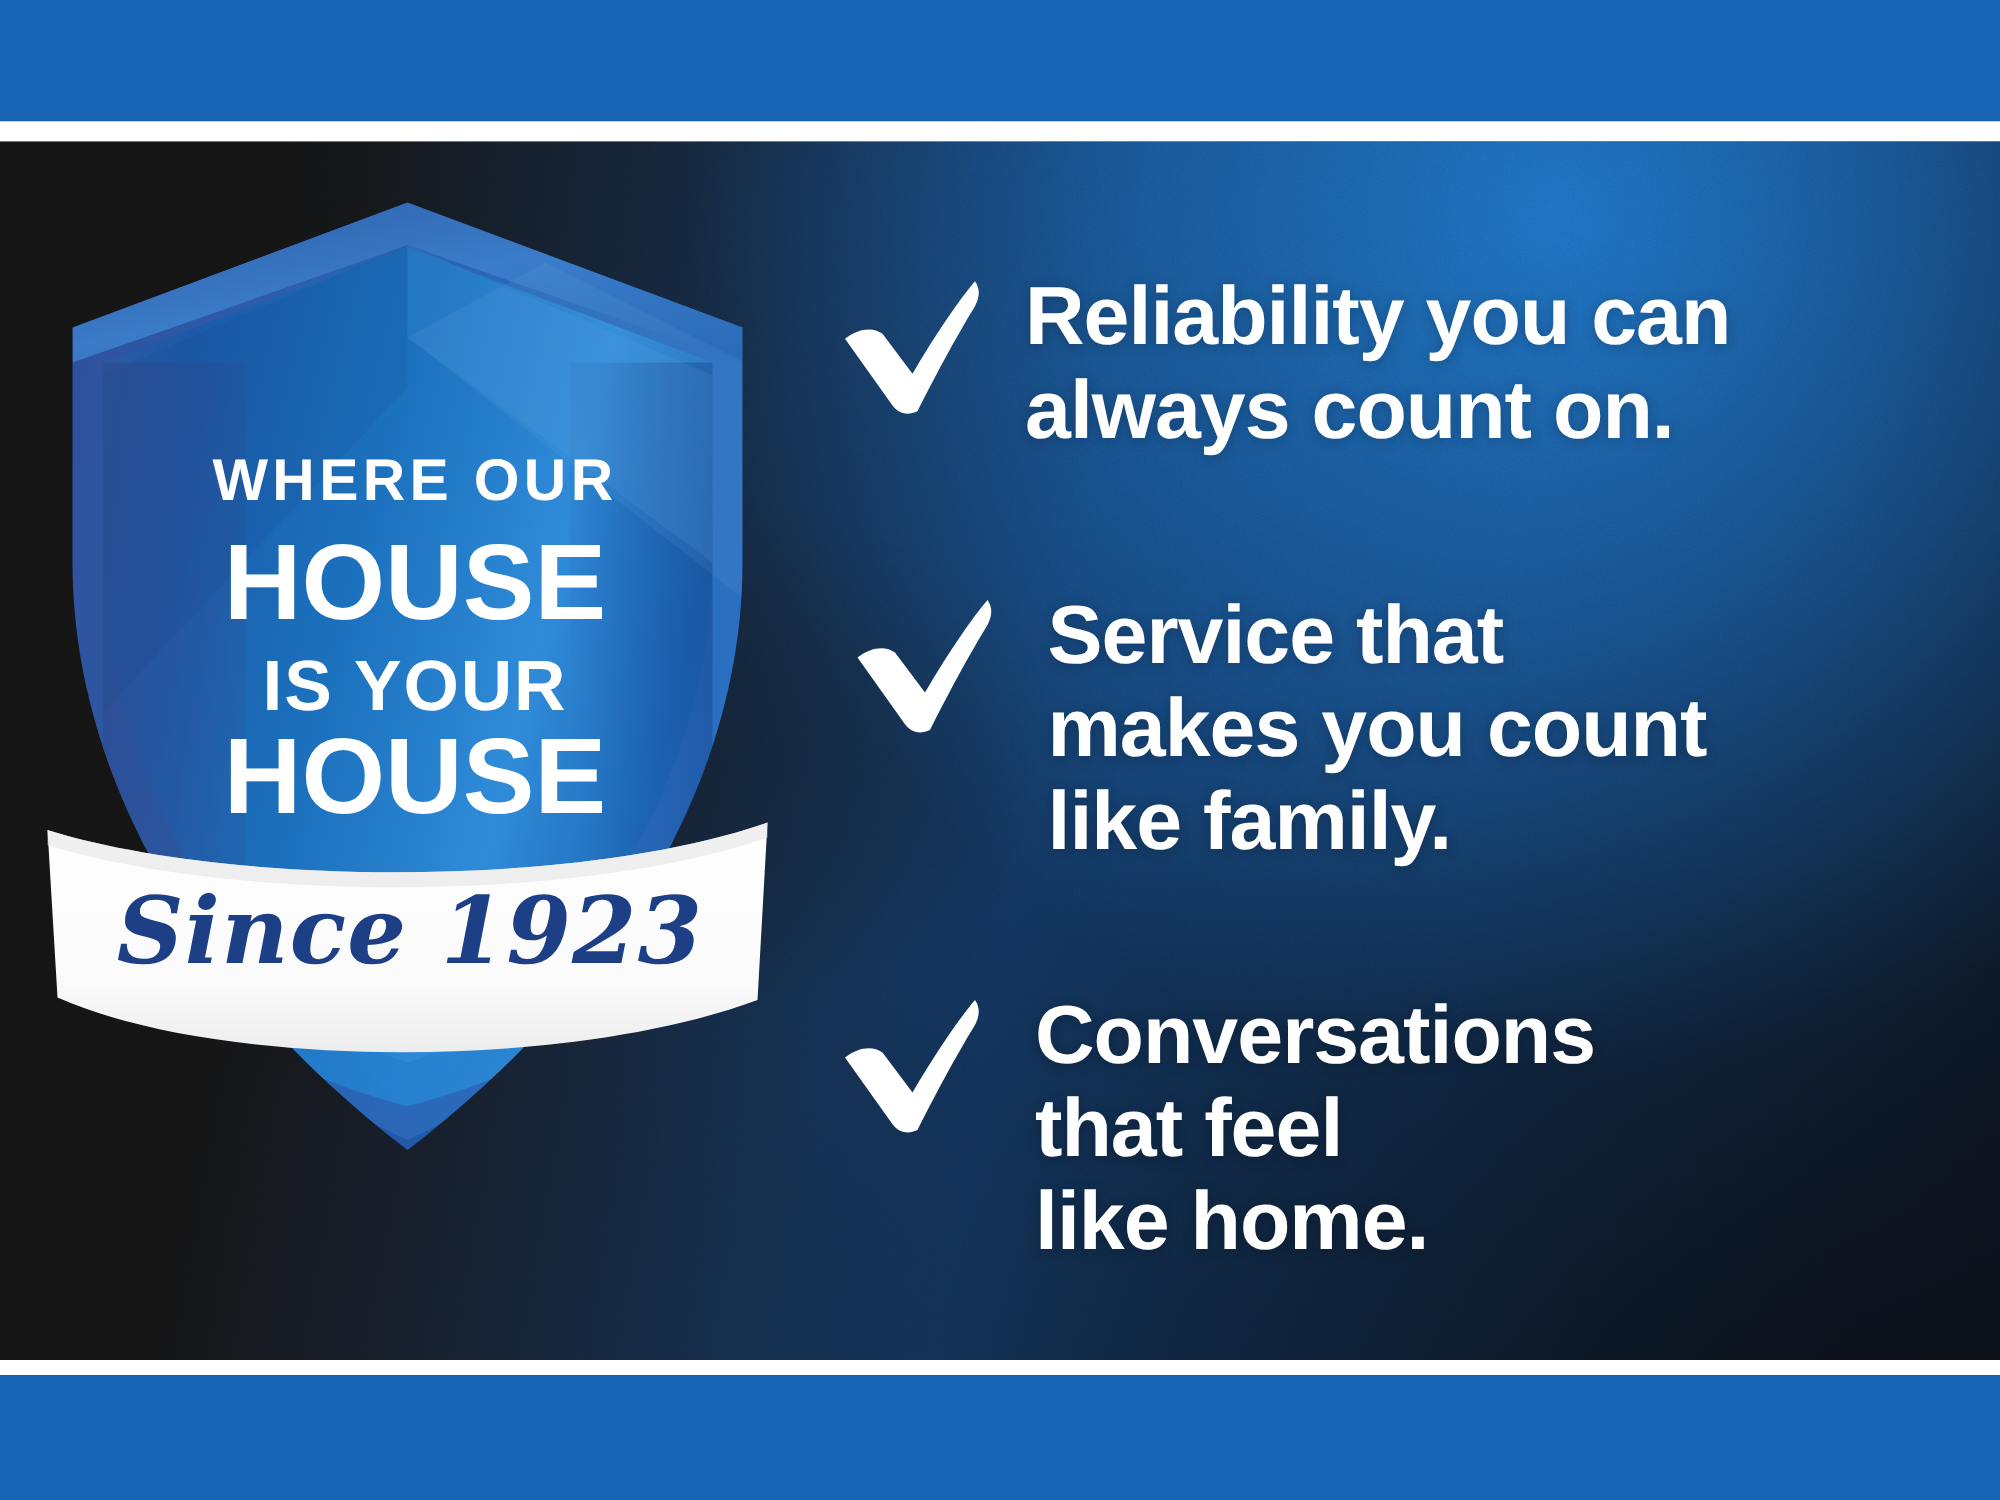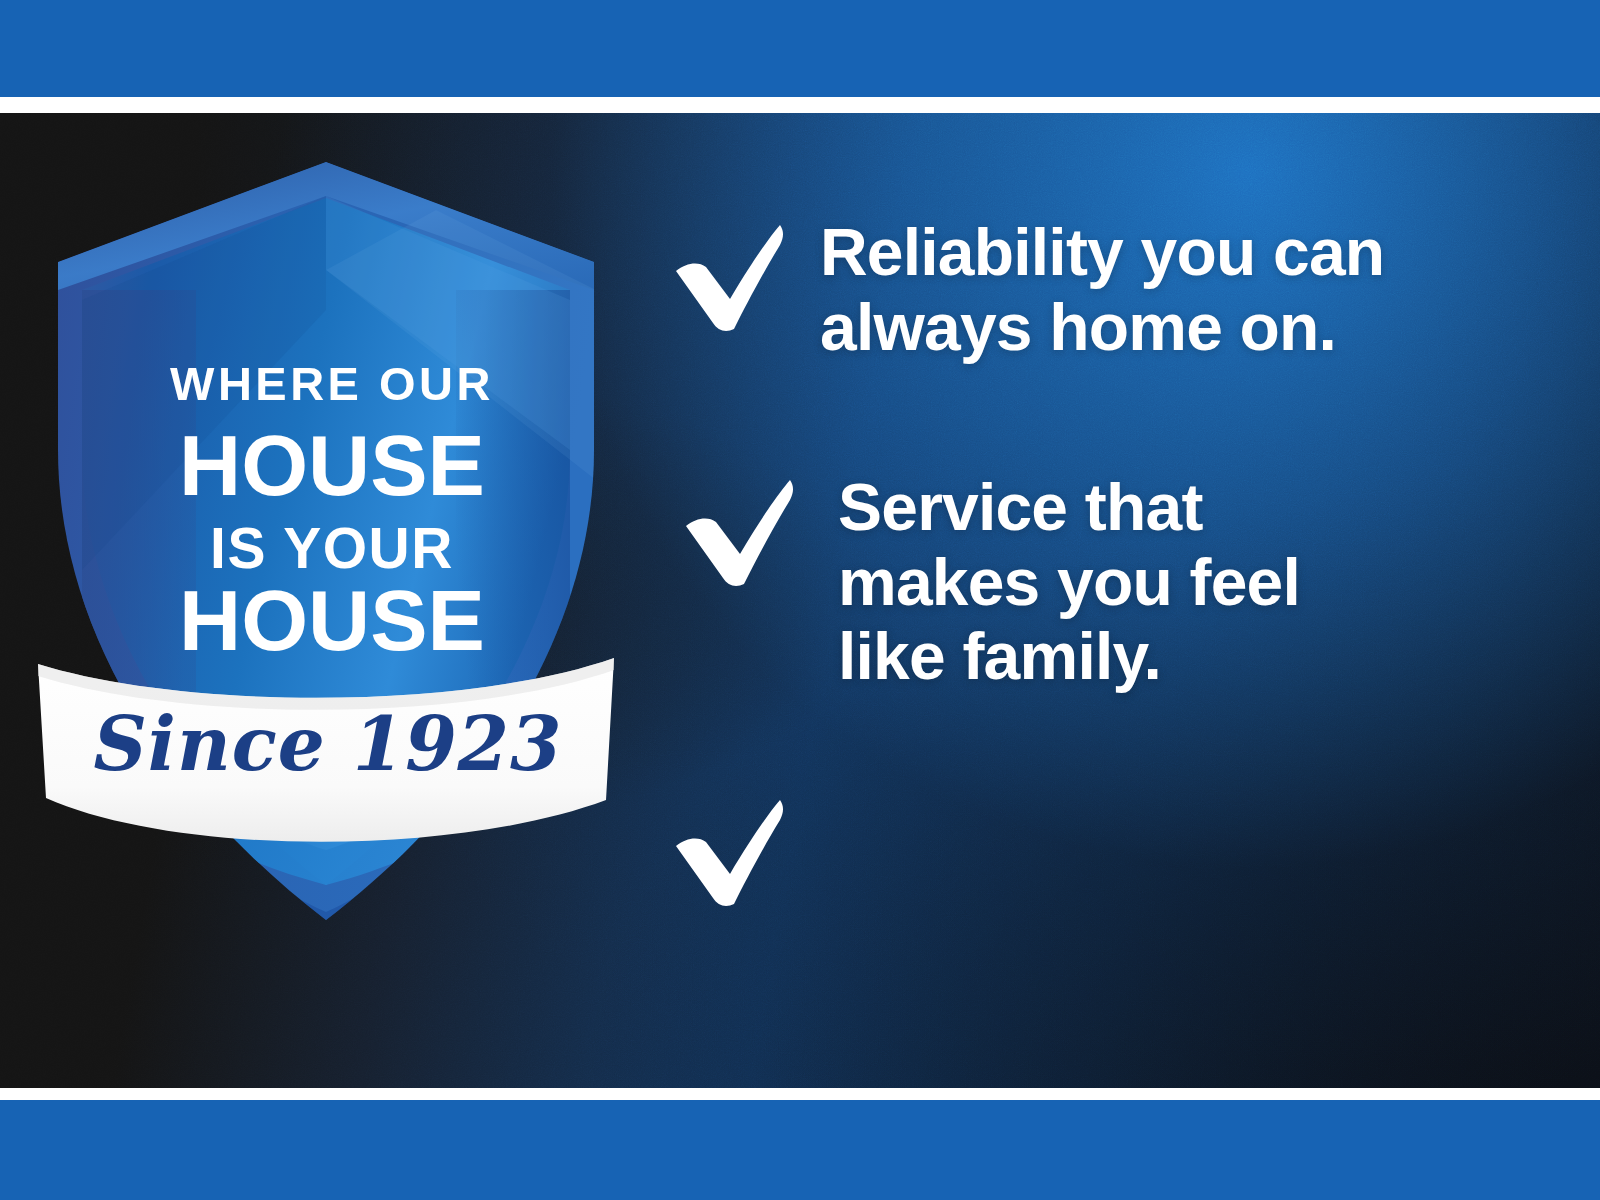--- a/index.html
+++ b/index.html
@@ -254,43 +254,46 @@
 
     <div class="bullet bullet-1">
       <span class="check">
         <svg viewBox="0 0 122 118">
           <path d="M 8,54 C 18,46 30,44 38,50 L 62,82 C 82,48 100,22 112,8
                    C 116,14 116,20 112,28 C 96,54 78,88 66,112
                    C 58,116 50,114 45,106 Z" fill="#FFFFFF"></path>
         </svg>
       </span>
       <span class="bullet-text">Reliability you can
-always home on.</span>
+always count on.</span>
     </div>
 
     <div class="bullet bullet-2">
       <span class="check">
         <svg viewBox="0 0 122 118">
           <path d="M 8,54 C 18,46 30,44 38,50 L 62,82 C 82,48 100,22 112,8
                    C 116,14 116,20 112,28 C 96,54 78,88 66,112
                    C 58,116 50,114 45,106 Z" fill="#FFFFFF"></path>
         </svg>
       </span>
       <span class="bullet-text">Service that
-makes you feel
+makes you count
 like family.</span>
     </div>
 
     <div class="bullet bullet-3">
       <span class="check">
         <svg viewBox="0 0 122 118">
           <path d="M 8,54 C 18,46 30,44 38,50 L 62,82 C 82,48 100,22 112,8
                    C 116,14 116,20 112,28 C 96,54 78,88 66,112
                    C 58,116 50,114 45,106 Z" fill="#FFFFFF"></path>
         </svg>
       </span>
+      <span class="bullet-text">Conversations
+that feel
+like home.</span>
     </div>
 
   </div>
 
   <div class="bar bar-bottom" style="background: rgb(23, 99, 180);"></div>
 
 </div>
 
 </body></html>

